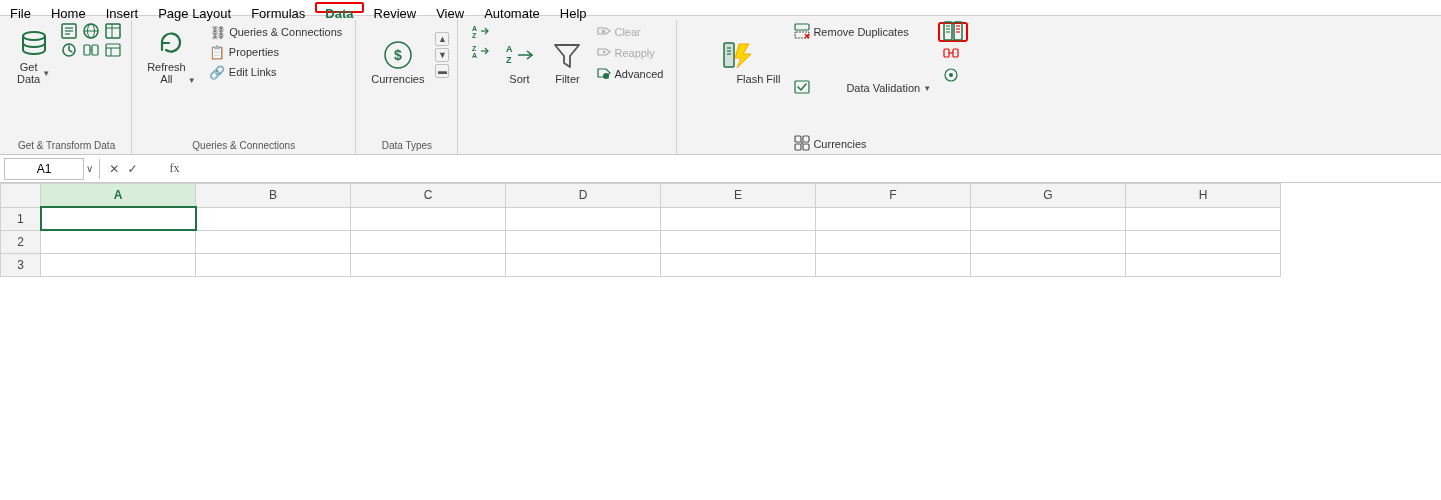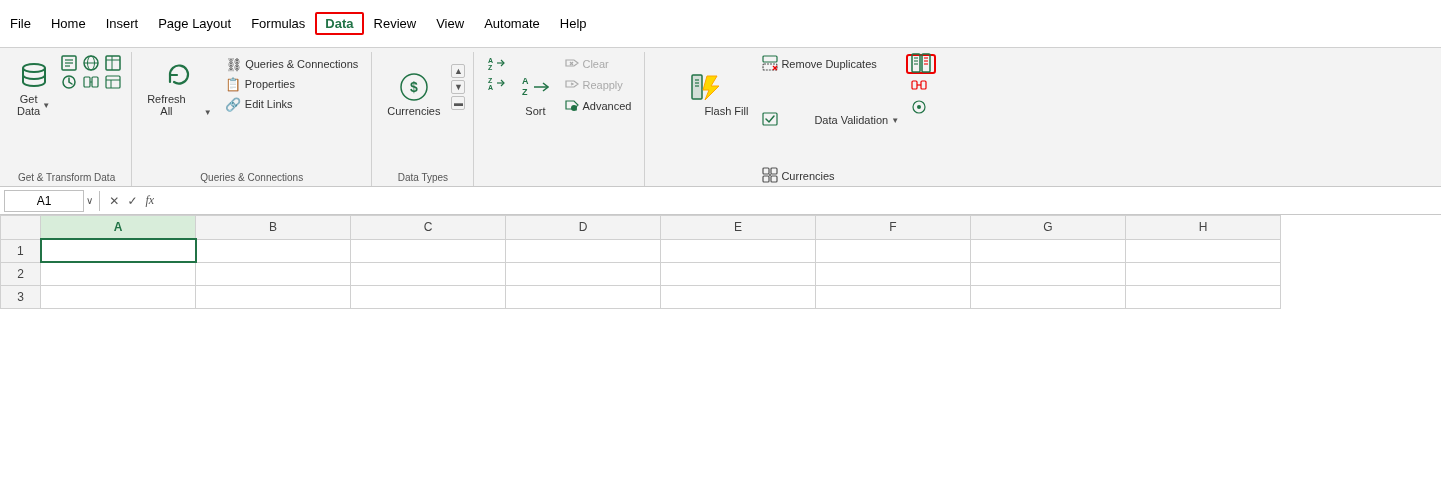--- a/index.html
+++ b/index.html
@@ -1,25 +1,24 @@
 <!DOCTYPE html>
 <html><head>
   <meta charset="utf-8">
   <style>
     * { box-sizing: border-box; margin: 0; padding: 0; }
     body { font-family: 'Segoe UI', Arial, sans-serif; font-size: 12px; background: #fff; user-select: none; }
 
     
     .menu-bar {
       display: flex;
-      align-items: center;
       background: #fff;
       border-bottom: 1px solid #d0d0d0;
       padding: 2px 0;
-      height: 48px;
+      height: 16px;
     }
     .menu-item {
       padding: 4px 10px;
       font-size: 13px;
       cursor: pointer;
       border-radius: 3px;
       color: #000;
     }
     .menu-item.active {
       color: #217346;
@@ -378,21 +377,21 @@
 
   <div class="ribbon-group">
     <div class="ribbon-group-content">
       <div class="btn-large">
         <div class="icon-box">
           <svg width="30" height="30" viewBox="0 0 30 30">
             <path d="M6 15 A9 9 0 1 1 10 22" fill="none" stroke="#217346" stroke-width="2.2" stroke-linecap="round"></path>
             <polyline points="6,22 6,15 13,15" fill="none" stroke="#217346" stroke-width="2.2" stroke-linecap="round" stroke-linejoin="round"></polyline>
           </svg>
         </div>
-        <div style="display:flex;align-items:flex-end;gap:18px;">
+        <div style="display:flex;align-items:flex-end;gap:2px;">
           <span style="font-size:11px;text-align:center;">Refresh<br>All</span>
           <span class="dropdown-arr">▼</span>
         </div>
       </div>
       <div class="small-btn-group">
         <div class="btn-small">
           <span style="font-size:13px;">⛓</span>
           <span style="font-size:11px;">Queries &amp; Connections</span>
         </div>
         <div class="btn-small">
@@ -461,20 +460,28 @@
           <svg width="28" height="28" viewBox="0 0 28 28">
             <text x="1" y="11" font-size="9" fill="#217346" font-family="Arial" font-weight="bold">A</text>
             <text x="1" y="22" font-size="9" fill="#217346" font-family="Arial" font-weight="bold">Z</text>
             <line x1="13" y1="14" x2="27" y2="14" stroke="#217346" stroke-width="1.5"></line>
             <polyline points="22,10 27,14 22,18" fill="none" stroke="#217346" stroke-width="1.5"></polyline>
           </svg>
         </div>
         <span style="font-size:11px;">Sort</span>
       </div>
 
+      <div class="btn-large">
+        <div class="icon-box">
+          <svg width="28" height="28" viewBox="0 0 28 28">
+            <polygon points="2,4 26,4 17,15 17,26 11,22 11,15" fill="none" stroke="#555" stroke-width="1.8" stroke-linejoin="round"></polygon>
+          </svg>
+        </div>
+        <span style="font-size:11px;">Filter</span>
+      </div>
 
       <div class="stack-col">
         <div class="btn-small disabled">
           <span>
             <svg width="14" height="14" viewBox="0 0 14 14">
               <polygon points="1,4 9,4 13,7 9,10 1,10" fill="none" stroke="#aaa" stroke-width="1.2"></polygon>
               <line x1="5" y1="6" x2="8" y2="9" stroke="#aaa" stroke-width="1.2"></line>
               <line x1="8" y1="6" x2="5" y2="9" stroke="#aaa" stroke-width="1.2"></line>
             </svg>
           </span>
@@ -595,21 +602,21 @@
   </div>
 
 </div>
 
 <div class="formula-bar">
   <input class="cell-ref" value="A1" style="">
   <span style="font-size:10px;color:#555;cursor:pointer;">∨</span>
   <div class="formula-divider"></div>
   <span class="formula-icon">✕</span>
   <span class="formula-icon">✓</span>
-  <span class="formula-icon" style="font-style:italic;font-family:serif;">fx</span>
+  <span class="formula-icon" style="font-family:serif;margin-left:24px;">fx</span>
   <input class="formula-input" value="" style="">
 </div>
 
 <div class="spreadsheet">
   <table>
     <thead>
       <tr>
         <th class="corner-cell"></th>
         <th class="col-header active" style="width:155px;">A</th>
         <th class="col-header" style="width:155px;">B</th>

